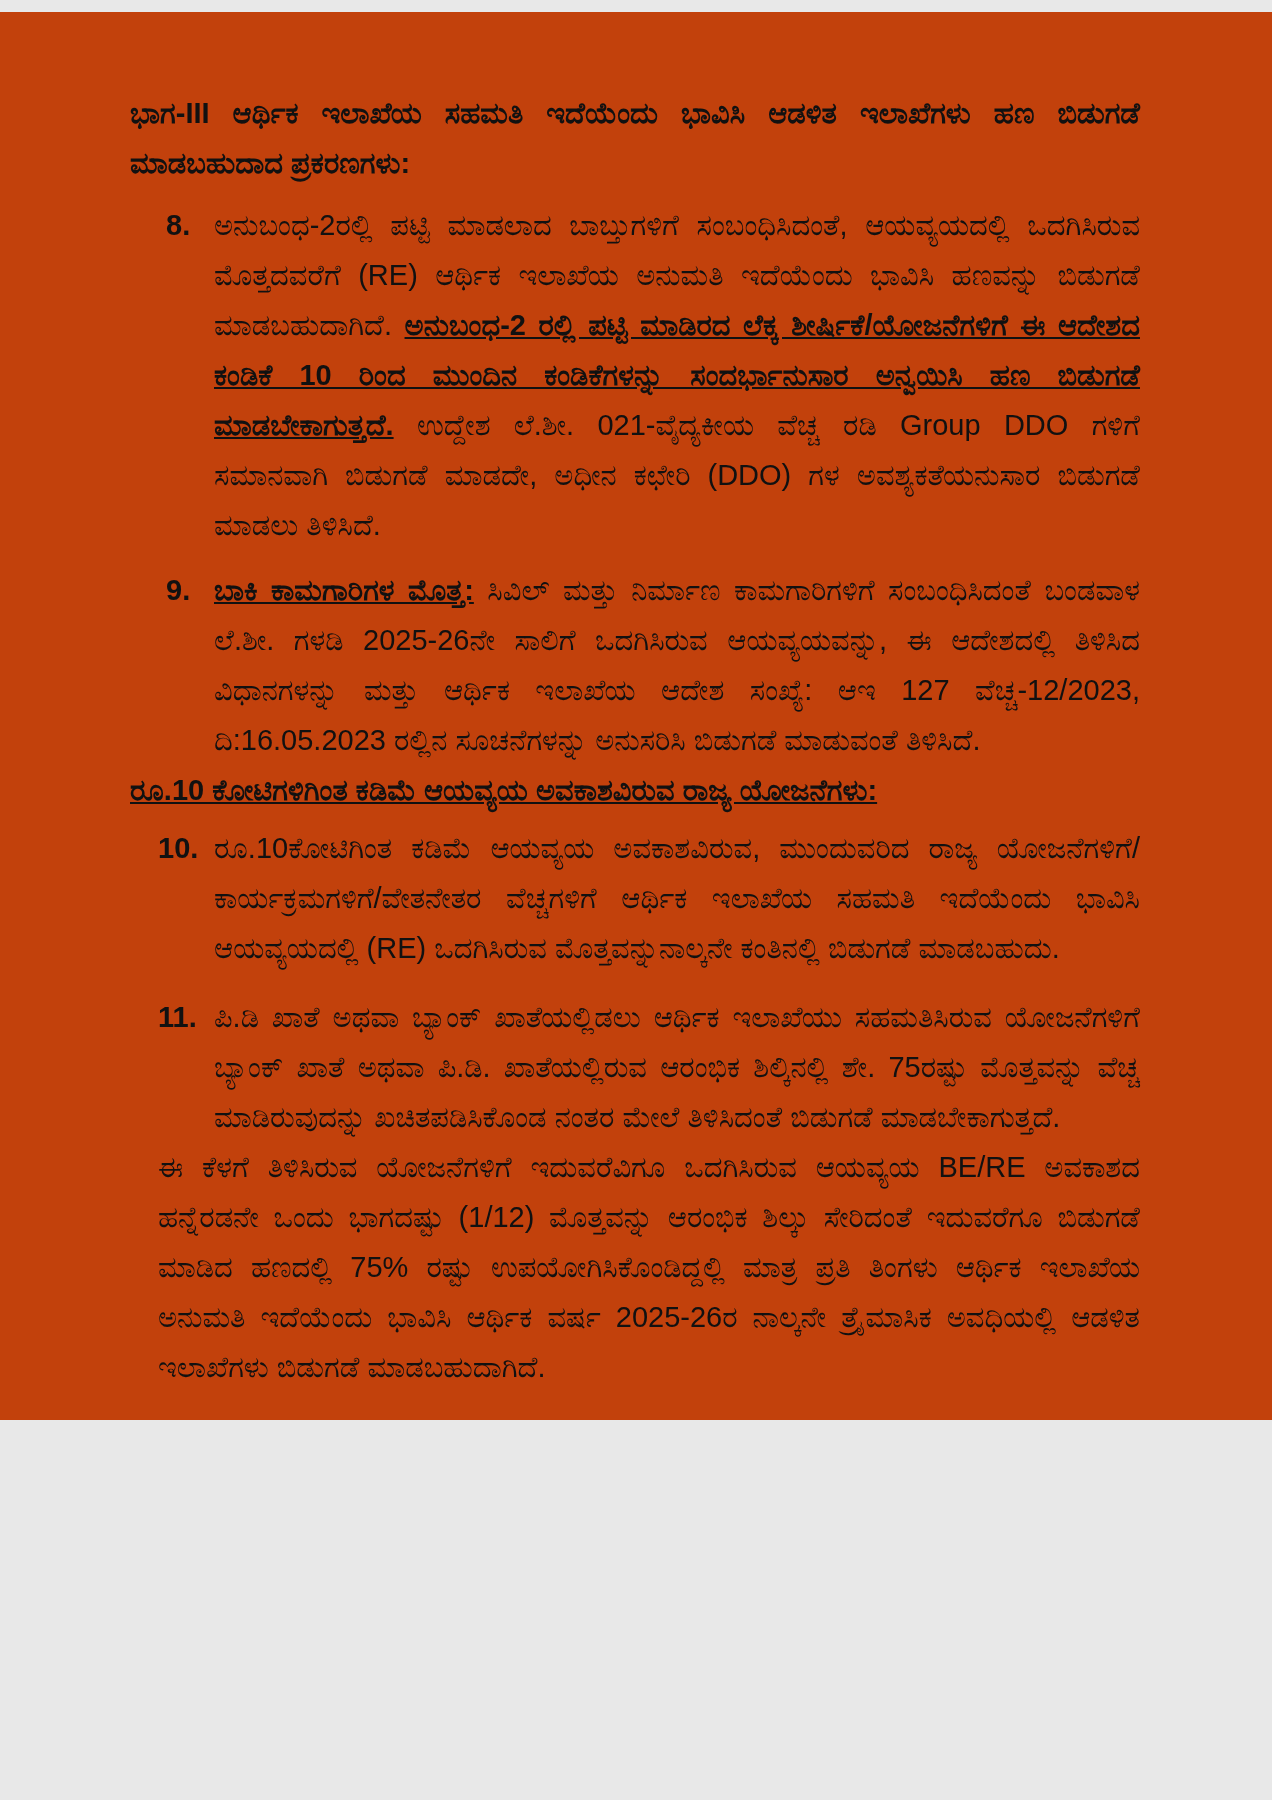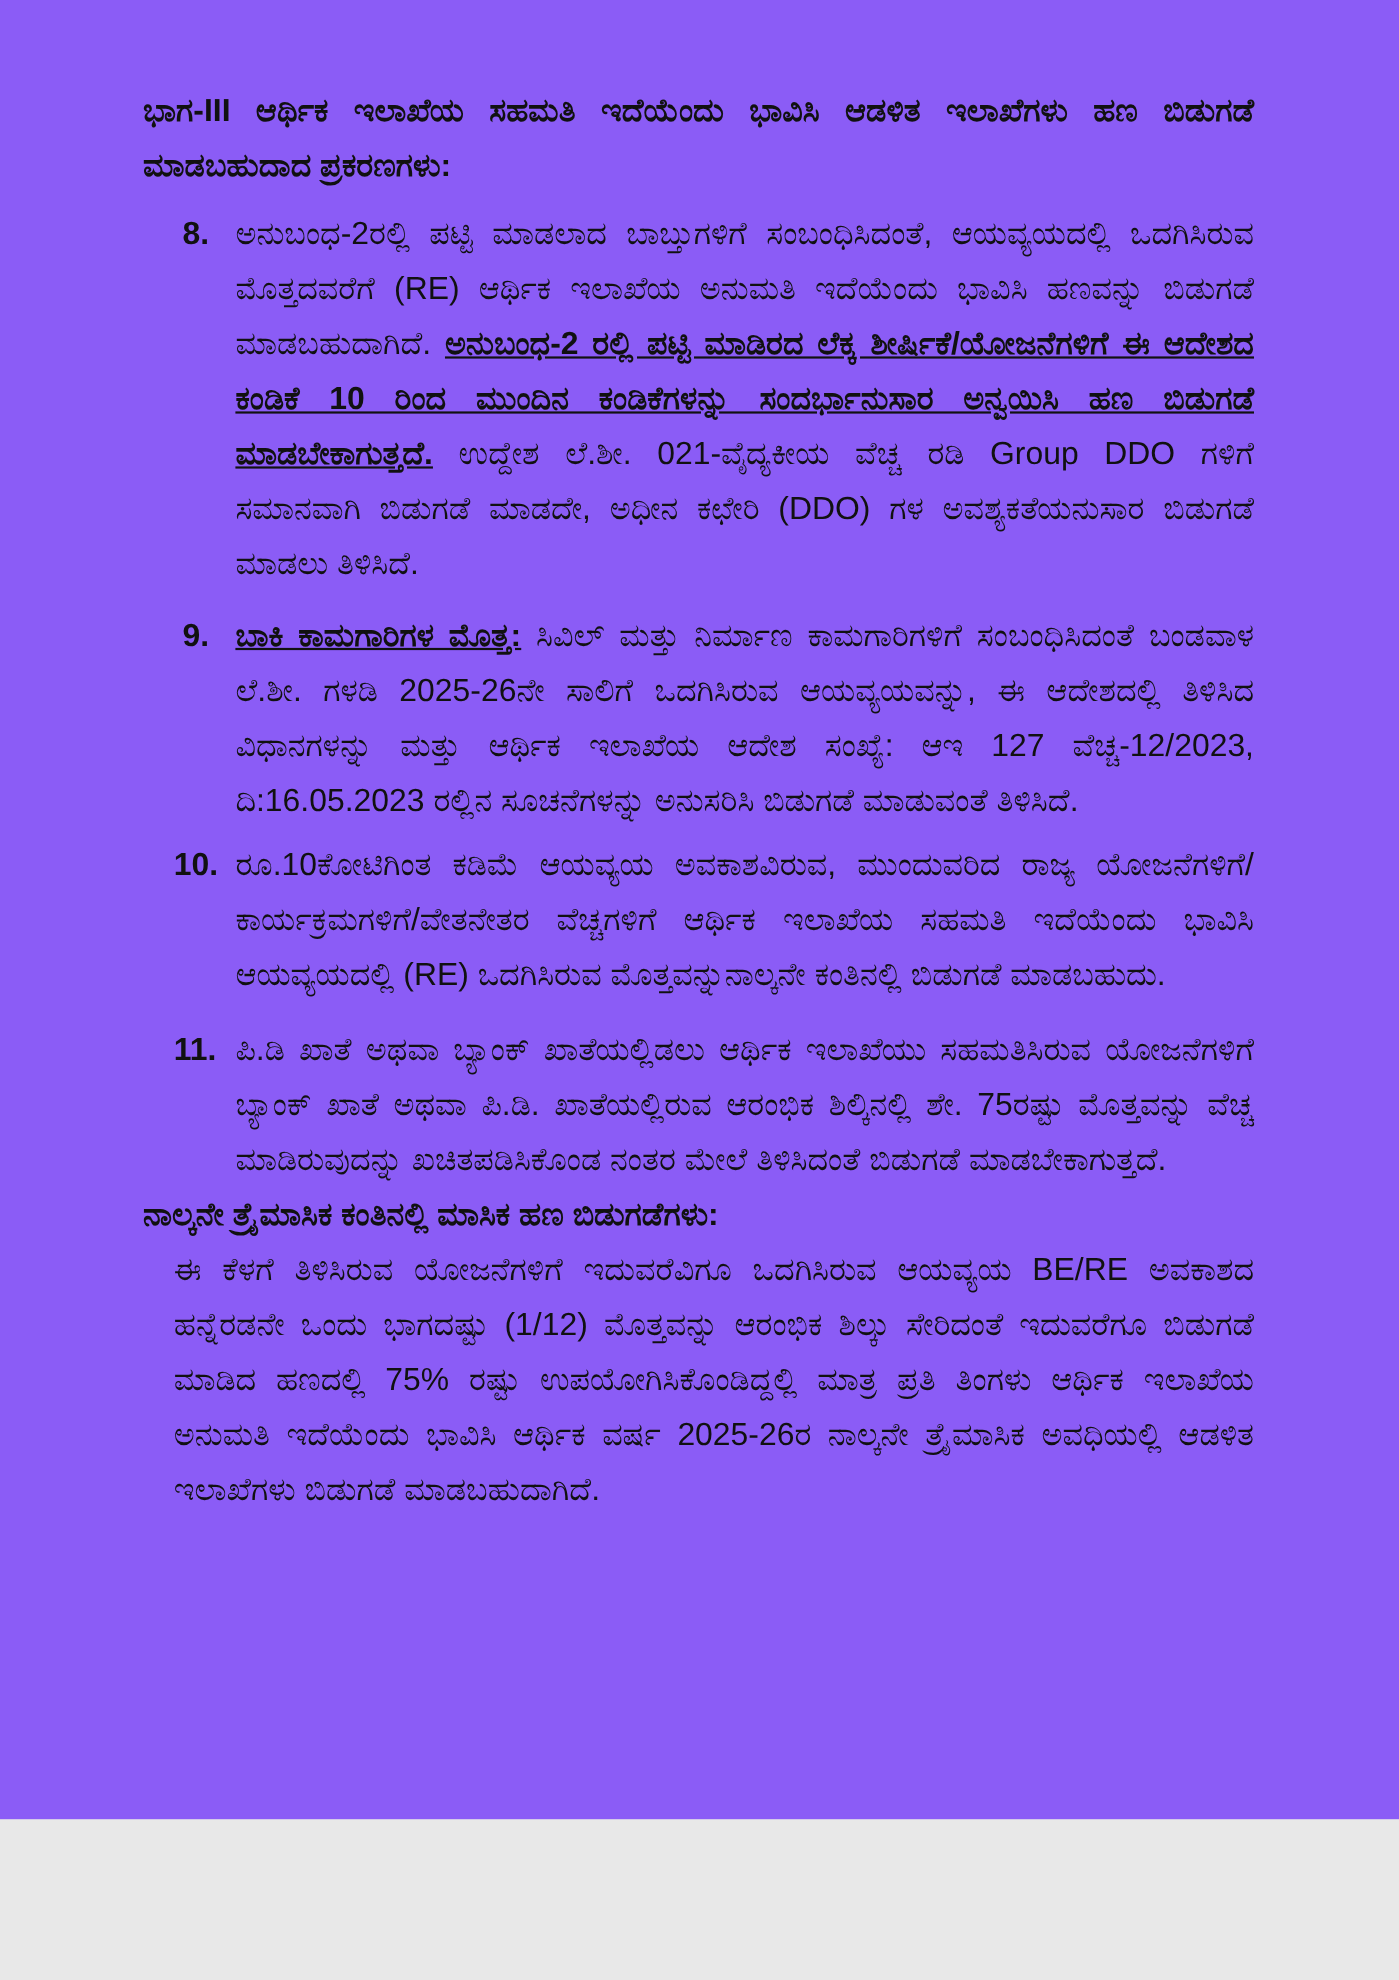--- a/index.html
+++ b/index.html
@@ -1,21 +1,21 @@
 <!DOCTYPE html>
 <html><head>
 <meta charset="utf-8">
 <style>
   html,body { margin:0; padding:0; background:#e8e8e8; }
   .page {
     position:relative;
     width:1272px;
-    height:1654px;
-    margin:0 auto;
-    background:#8b5cf6;
+    height:1408px;
+    margin:12px auto;
+    background:#c2410c;
     font-family:"Liberation Sans","DejaVu Sans",sans-serif;
     color:#111111;
     overflow:hidden;
     box-sizing:border-box;
   }
   .content {
     padding:76px 132px 0 130px;
     box-sizing:border-box;
   }
   .para {
@@ -90,39 +90,39 @@
       </div>
     </div>
 
     <div class="list-item li-narrow m-item9">
       <span class="num">9.</span>
       <div class="itembody para">
         <span class="emph">ಬಾಕಿ ಕಾಮಗಾರಿಗಳ ಮೊತ್ತ:</span><span> ಸಿವಿಲ್ ಮತ್ತು ನಿರ್ಮಾಣ ಕಾಮಗಾರಿಗಳಿಗೆ ಸಂಬಂಧಿಸಿದಂತೆ ಬಂಡವಾಳ ಲೆ.ಶೀ. ಗಳಡಿ 2025-26ನೇ ಸಾಲಿಗೆ ಒದಗಿಸಿರುವ ಆಯವ್ಯಯವನ್ನು, ಈ ಆದೇಶದಲ್ಲಿ ತಿಳಿಸಿದ ವಿಧಾನಗಳನ್ನು ಮತ್ತು ಆರ್ಥಿಕ ಇಲಾಖೆಯ ಆದೇಶ ಸಂಖ್ಯೆ: ಆಇ 127 ವೆಚ್ಚ-12/2023, ದಿ:16.05.2023 ರಲ್ಲಿನ ಸೂಚನೆಗಳನ್ನು ಅನುಸರಿಸಿ ಬಿಡುಗಡೆ ಮಾಡುವಂತೆ ತಿಳಿಸಿದೆ.</span>
       </div>
     </div>
 
+    <h2 class="section-heading underline m-head1">
+      <span>ರೂ.10 ಕೋಟಿಗಳಿಗಿಂತ ಕಡಿಮೆ ಆಯವ್ಯಯ ಅವಕಾಶವಿರುವ ರಾಜ್ಯ ಯೋಜನೆಗಳು:</span>
+    </h2>
 
     <div class="list-item li-wide m-item10">
       <span class="num">10.</span>
       <div class="itembody para">
         <span>ರೂ.10ಕೋಟಿಗಿಂತ ಕಡಿಮೆ ಆಯವ್ಯಯ ಅವಕಾಶವಿರುವ, ಮುಂದುವರಿದ ರಾಜ್ಯ ಯೋಜನೆಗಳಿಗೆ/ಕಾರ್ಯಕ್ರಮಗಳಿಗೆ/ವೇತನೇತರ ವೆಚ್ಚಗಳಿಗೆ ಆರ್ಥಿಕ ಇಲಾಖೆಯ ಸಹಮತಿ ಇದೆಯೆಂದು ಭಾವಿಸಿ ಆಯವ್ಯಯದಲ್ಲಿ (RE) ಒದಗಿಸಿರುವ ಮೊತ್ತವನ್ನುನಾಲ್ಕನೇ ಕಂತಿನಲ್ಲಿ ಬಿಡುಗಡೆ ಮಾಡಬಹುದು.</span>
       </div>
     </div>
 
     <div class="list-item li-wide m-item11">
       <span class="num">11.</span>
       <div class="itembody para">
         <span>ಪಿ.ಡಿ ಖಾತೆ ಅಥವಾ ಬ್ಯಾಂಕ್ ಖಾತೆಯಲ್ಲಿಡಲು ಆರ್ಥಿಕ ಇಲಾಖೆಯು ಸಹಮತಿಸಿರುವ ಯೋಜನೆಗಳಿಗೆ ಬ್ಯಾಂಕ್ ಖಾತೆ ಅಥವಾ ಪಿ.ಡಿ. ಖಾತೆಯಲ್ಲಿರುವ ಆರಂಭಿಕ ಶಿಲ್ಕಿನಲ್ಲಿ ಶೇ. 75ರಷ್ಟು ಮೊತ್ತವನ್ನು ವೆಚ್ಚ ಮಾಡಿರುವುದನ್ನು ಖಚಿತಪಡಿಸಿಕೊಂಡ ನಂತರ ಮೇಲೆ ತಿಳಿಸಿದಂತೆ ಬಿಡುಗಡೆ ಮಾಡಬೇಕಾಗುತ್ತದೆ.</span>
       </div>
     </div>
 
 
-    <h2 class="section-heading m-head3">
-      <span>ನಾಲ್ಕನೇ ತ್ರೈಮಾಸಿಕ ಕಂತಿನಲ್ಲಿ ಮಾಸಿಕ ಹಣ ಬಿಡುಗಡೆಗಳು:</span>
-    </h2>
 
     <div class="list-item li-wide m-item12">
       <div class="itembody para">
         <span>ಈ ಕೆಳಗೆ ತಿಳಿಸಿರುವ ಯೋಜನೆಗಳಿಗೆ ಇದುವರೆವಿಗೂ ಒದಗಿಸಿರುವ ಆಯವ್ಯಯ BE/RE ಅವಕಾಶದ ಹನ್ನೆರಡನೇ ಒಂದು ಭಾಗದಷ್ಟು (1/12) ಮೊತ್ತವನ್ನು ಆರಂಭಿಕ ಶಿಲ್ಕು ಸೇರಿದಂತೆ ಇದುವರೆಗೂ ಬಿಡುಗಡೆ ಮಾಡಿದ ಹಣದಲ್ಲಿ 75% ರಷ್ಟು ಉಪಯೋಗಿಸಿಕೊಂಡಿದ್ದಲ್ಲಿ ಮಾತ್ರ ಪ್ರತಿ ತಿಂಗಳು ಆರ್ಥಿಕ ಇಲಾಖೆಯ ಅನುಮತಿ ಇದೆಯೆಂದು ಭಾವಿಸಿ ಆರ್ಥಿಕ ವರ್ಷ 2025-26ರ ನಾಲ್ಕನೇ ತ್ರೈಮಾಸಿಕ ಅವಧಿಯಲ್ಲಿ ಆಡಳಿತ ಇಲಾಖೆಗಳು ಬಿಡುಗಡೆ ಮಾಡಬಹುದಾಗಿದೆ.</span>
       </div>
     </div>
 
   </div>
 
   <div class="page-footer">3</div>

